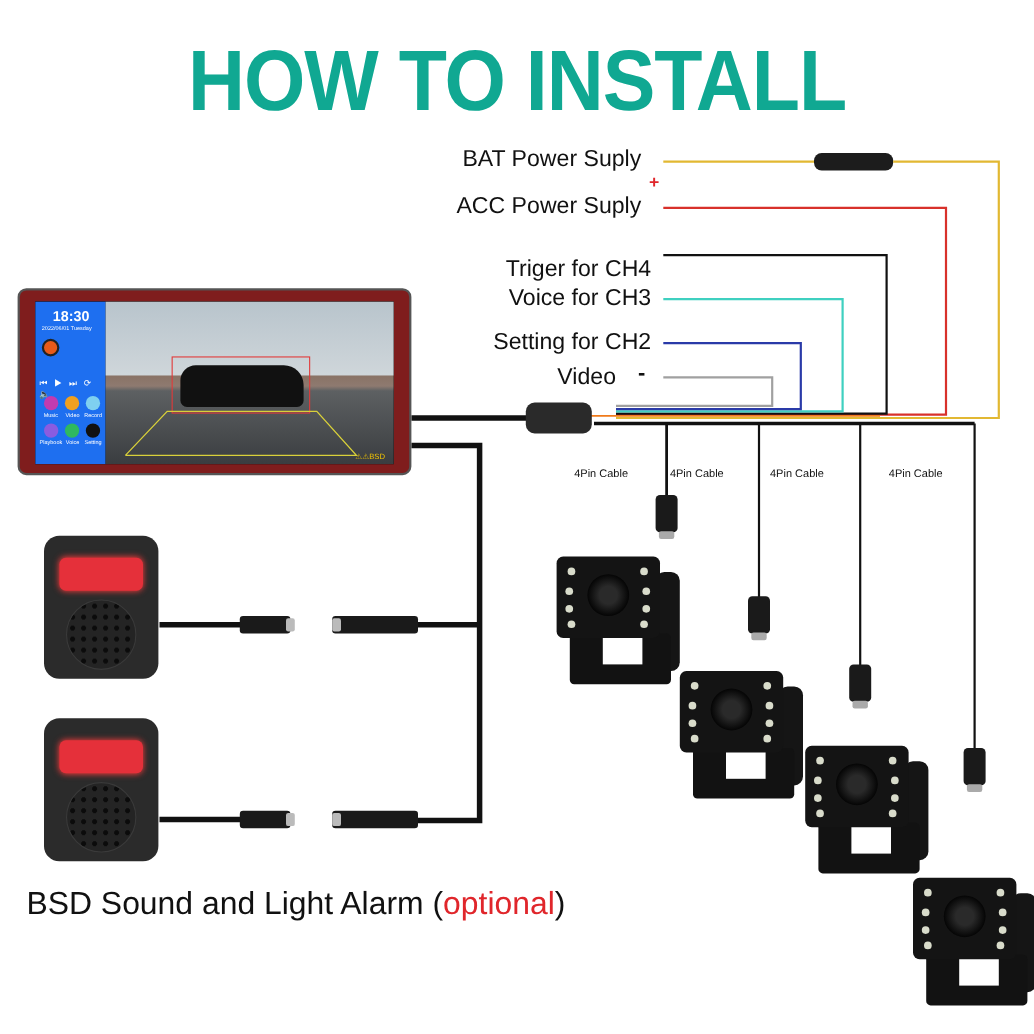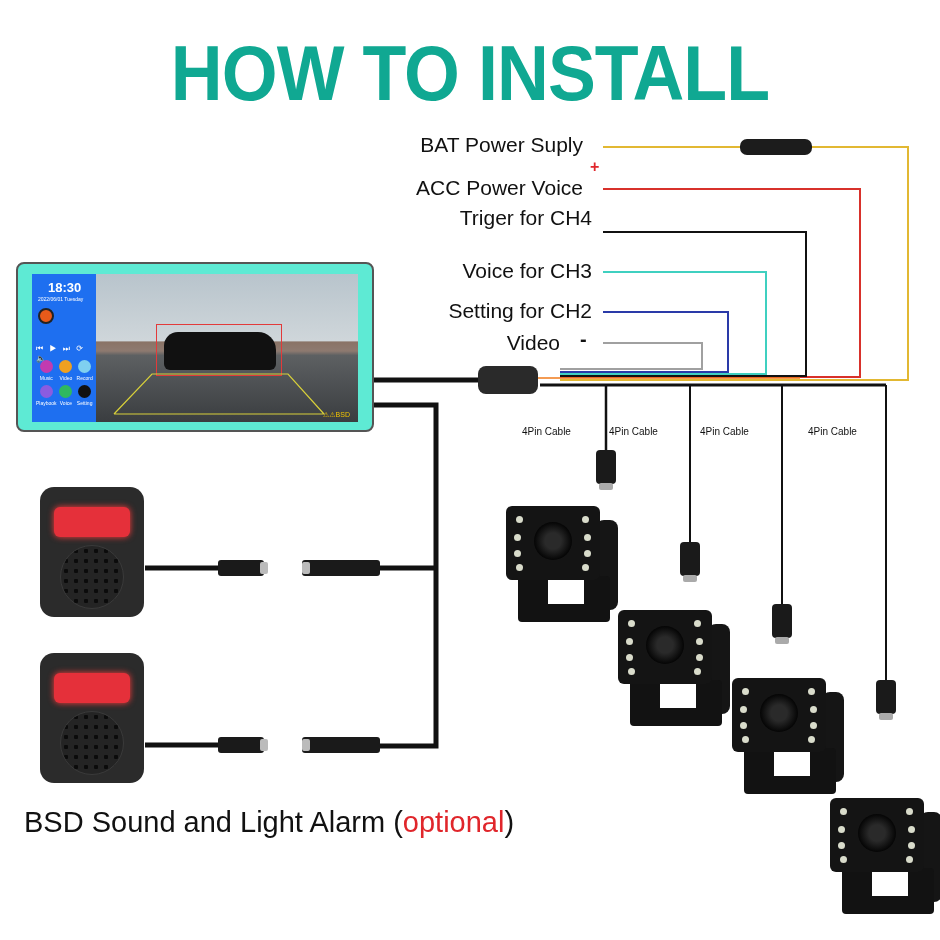--- a/index.html
+++ b/index.html
@@ -1,21 +1,21 @@
 <!DOCTYPE html>
 <html><head>
 <meta charset="utf-8">
 <style>
   html, body { margin:0; padding:0; background:#ffffff; }
   body { width:940px; height:940px; position:relative; overflow:hidden; font-family:"Liberation Sans", sans-serif; }
   .title { position:absolute; left:0; top:28px; width:940px; text-align:center; font-size:78px; font-weight:bold; color:#10a892; letter-spacing:-1px; transform:scaleX(0.92); }
   .lbl { position:absolute; font-size:21px; color:#111; white-space:nowrap; text-align:left; }
   .sign { position:absolute; font-weight:bold; }
   svg.wires { position:absolute; left:0; top:0; }
-  .device { position:absolute; left:16px; top:262px; width:358px; height:170px; background:#5eead4; border-radius:8px; border:2px solid #555; box-sizing:border-box; }
+  .device { position:absolute; left:16px; top:262px; width:358px; height:170px; background:#7f1d1d; border-radius:8px; border:2px solid #555; box-sizing:border-box; }
   .screen { position:absolute; left:14px; top:10px; width:326px; height:148px; background:#000; overflow:hidden; }
   .side { position:absolute; left:0; top:0; width:64px; height:148px; background:#1e6ff0; color:#fff; }
   .clock { position:absolute; left:16px; top:6px; font-size:13px; font-weight:bold; }
   .date { position:absolute; left:6px; top:22px; font-size:5px; }
   .ctrl { position:absolute; left:4px; top:70px; font-size:8px; letter-spacing:2px; }
   .apps { position:absolute; left:4px; top:86px; width:58px; display:grid; grid-template-columns:repeat(3,1fr); row-gap:4px; }
   .app { text-align:center; font-size:5px; }
   .app .dot { width:13px; height:13px; border-radius:50%; margin:0 auto 2px; }
   .cam-view { position:absolute; left:64px; top:0; width:262px; height:148px;
     background:linear-gradient(180deg,#b8c4cc 0%,#cfd6da 45%,#8a7366 46%,#8e7a70 52%,#5d6062 55%,#3a3d40 100%); }
@@ -41,22 +41,22 @@
   .footer { position:absolute; left:24px; top:806px; font-size:29px; color:#111; white-space:nowrap; }
   .footer .opt { color:#e0262b; }
 </style>
 </head>
 <body>
 
 <div class="title">HOW TO INSTALL</div>
 
 <div class="lbl" style="right:357px;top:133px;">BAT Power Suply</div>
 <div class="sign" style="left:590px;top:158px;color:#e0262b;font-size:16px;">+</div>
-<div class="lbl" style="right:357px;top:176px;">ACC Power Voice</div>
-<div class="lbl" style="right:348px;top:206px;">Triger for CH4</div>
+<div class="lbl" style="right:357px;top:176px;">ACC Power Suply</div>
+<div class="lbl" style="right:348px;top:233px;">Triger for CH4</div>
 <div class="lbl" style="right:348px;top:259px;">Voice for CH3</div>
 <div class="lbl" style="right:348px;top:299px;">Setting for CH2</div>
 <div class="lbl" style="right:380px;top:331px;">Video</div>
 <div class="sign" style="left:580px;top:328px;font-size:20px;color:#111;">-</div>
 
 <svg class="wires" width="940" height="940">
 
   <polyline points="603,147 740,147" fill="none" stroke="#e2b832" stroke-width="2"></polyline>
   <rect x="740" y="139" width="72" height="16" rx="7" fill="#1c1c1c"></rect>
   <polyline points="812,147 908,147 908,380 560,380" fill="none" stroke="#e2b832" stroke-width="2"></polyline>

